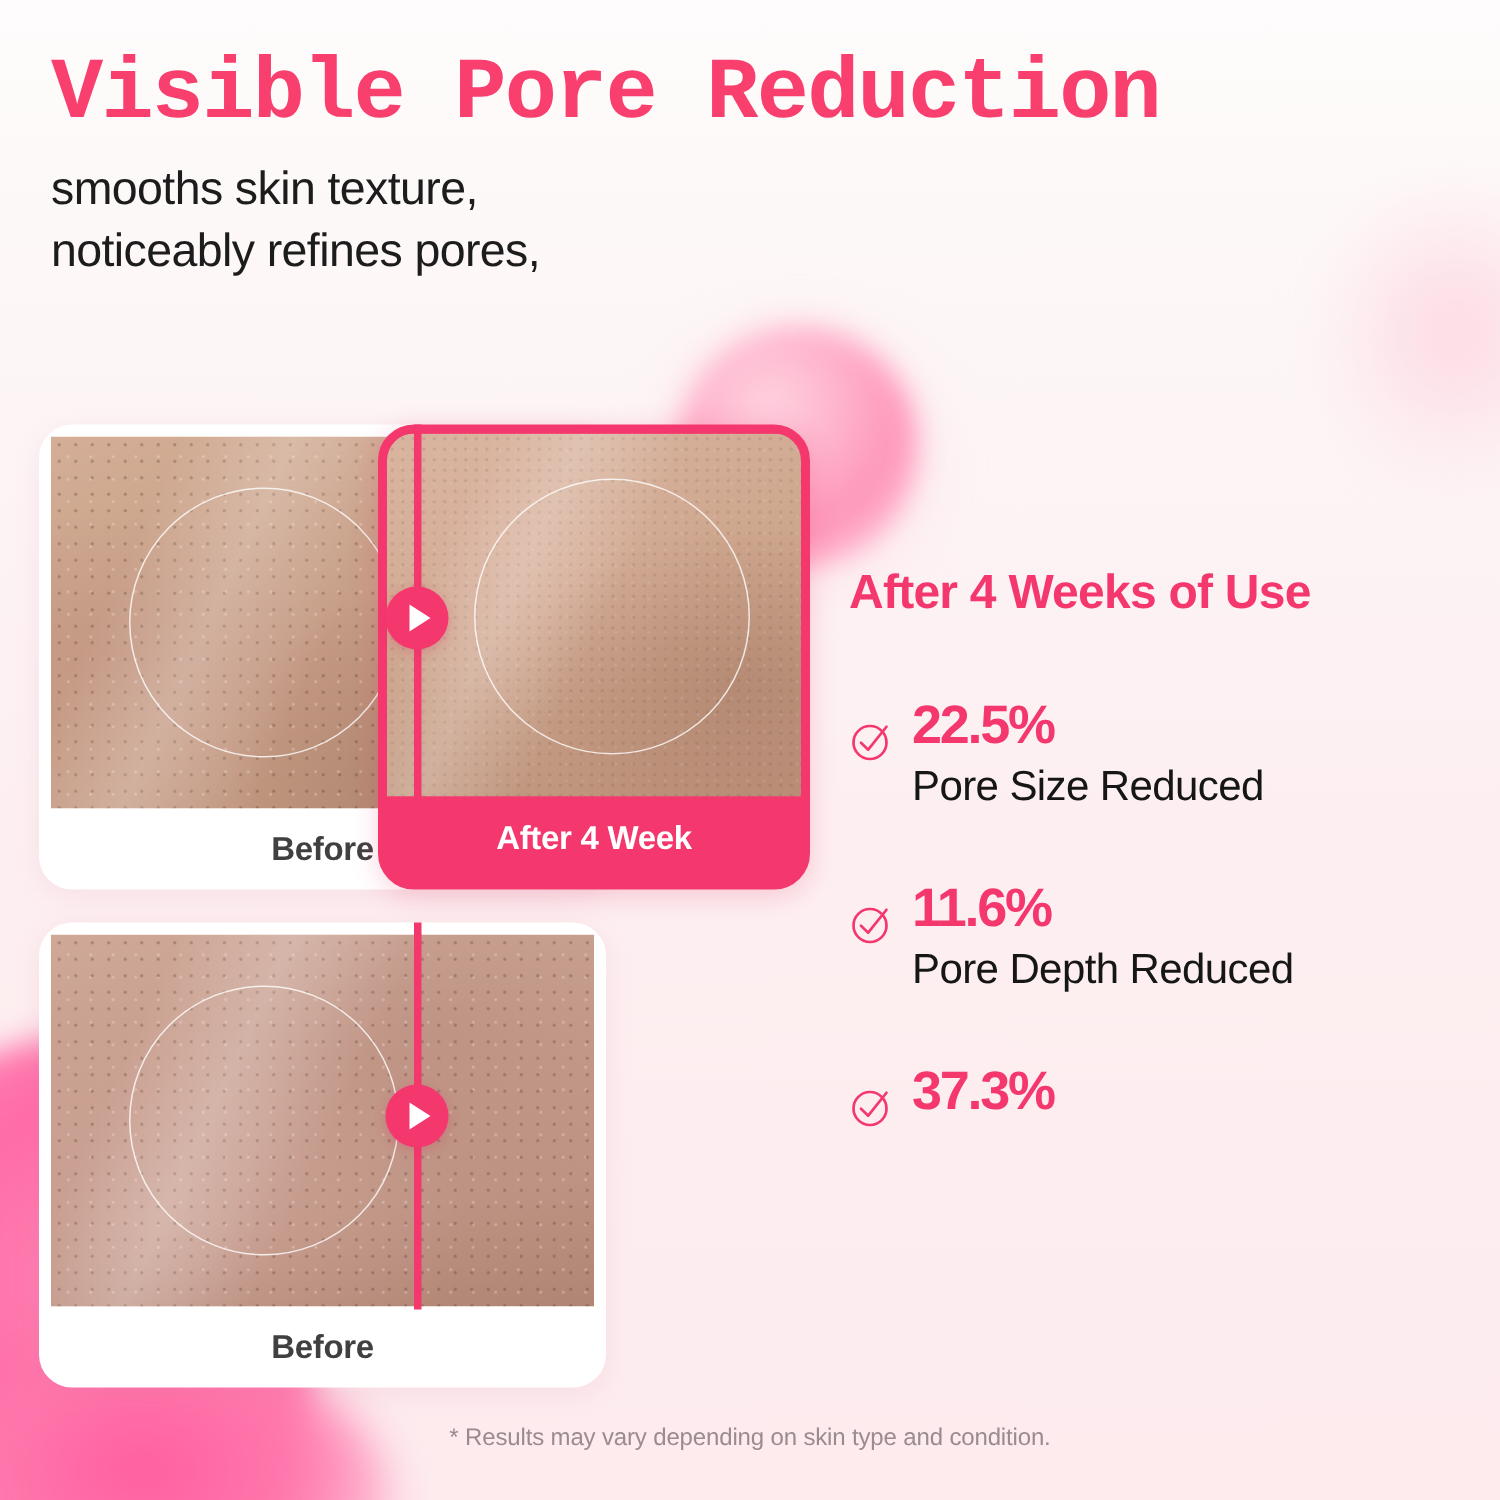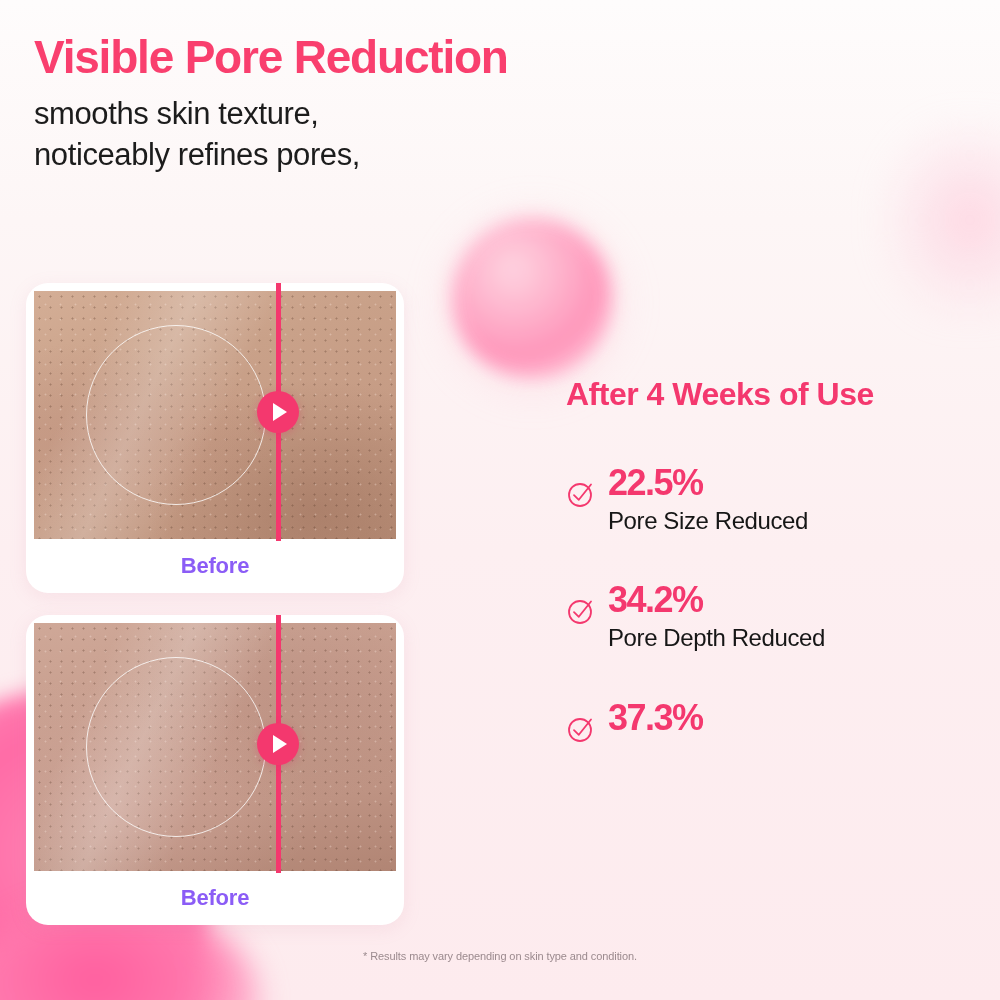--- a/index.html
+++ b/index.html
@@ -37,22 +37,22 @@
   }
   .blob-br{
     position:absolute;right:-60px;top:120px;width:180px;height:200px;
     background:radial-gradient(ellipse at 50% 50%,rgba(255,180,205,0.45) 0%,rgba(255,205,222,0.18) 55%,rgba(255,255,255,0) 78%);
     filter:blur(16px);
   }
 
   
   .header{position:absolute;left:34px;top:34px;width:760px;}
   .title{
-    font-size:46px;font-weight:700;letter-spacing:-1.2px;line-height:1.04;
-    color:#F93F6E;margin:0;white-space:nowrap;
+    font-size:58px;font-weight:700;letter-spacing:-1.2px;line-height:1.04;
+    color:#F93F6E;margin:0;white-space:nowrap;font-family:Liberation Mono, monospace;
   }
   .subtitle{
     margin:12px 0 0 0;font-size:31px;line-height:1.32;color:#1C1C1C;font-weight:400;
     letter-spacing:-0.4px;
   }
   .subtitle span{display:block;}
 
   
   .compare{position:absolute;}
   .compare.row1{left:26px;top:283px;width:490px;height:310px;}
@@ -64,21 +64,21 @@
     box-shadow:0 4px 18px rgba(210,130,160,0.13);
     overflow:hidden;
   }
   .card-white .photo{
     position:absolute;left:8px;top:8px;width:362px;height:248px;overflow:hidden;
   }
   .card-white .cap{
     position:absolute;left:0;bottom:0;width:378px;height:54px;
     display:flex;align-items:center;justify-content:center;
   }
-  .cap-text-dark{font-size:22px;font-weight:700;color:#8b5cf6;letter-spacing:-0.2px;}
+  .cap-text-dark{font-size:22px;font-weight:700;color:#404040;letter-spacing:-0.2px;}
 
   .card-pink{
     position:absolute;left:226px;top:0;width:288px;height:310px;
     background:#F4386E;border:6px solid #F4386E;border-radius:24px;
     box-sizing:border-box;overflow:hidden;
     box-shadow:0 4px 18px rgba(230,60,110,0.22);
   }
   .card-pink .photo{
     position:absolute;left:0px;top:0px;width:276px;height:242px;overflow:hidden;
   }
@@ -155,27 +155,27 @@
     font-size:32px;font-weight:700;color:#F4386E;letter-spacing:-0.5px;margin:0 0 52px 0;
     white-space:nowrap;
   }
   .stat{position:relative;margin-bottom:46px;padding-left:42px;}
   .stat:last-child{margin-bottom:0;margin-top:47px;}
   .check{position:absolute;left:0;top:14px;width:30px;height:30px;}
   .stat-value{
     font-size:36px;font-weight:700;color:#F4386E;line-height:1;letter-spacing:-1.5px;margin:0;
   }
   .stat-label{
-    font-size:24px;font-weight:400;color:#161616;line-height:1.2;letter-spacing:-0.4px;margin:6px 0 0 0;
+    font-size:28px;font-weight:400;color:#161616;line-height:1.2;letter-spacing:-0.4px;margin:6px 0 0 0;
   }
 
   
   .footnote{
     position:absolute;left:0;top:950px;width:1000px;text-align:center;
-    font-size:11px;color:#9B8A8E;letter-spacing:-0.1px;
+    font-size:16px;color:#9B8A8E;letter-spacing:-0.1px;
   }
 </style>
 </head>
 <body>
 
 <div class="stage">
 
   <div class="blob-br"></div>
   <div class="orb-glow"></div>
   <div class="orb"></div>
@@ -196,20 +196,31 @@
         <div class="skin a"></div>
         <div class="pores coarse"></div>
         <div class="sheen"></div>
         <div class="ring r1"></div>
       </div>
       <div class="cap">
         <span class="cap-text-dark">Before</span>
       </div>
     </div>
 
+    <div class="card-pink">
+      <div class="photo">
+        <div class="skin b"></div>
+        <div class="pores fine"></div>
+        <div class="sheen"></div>
+        <div class="ring r2"></div>
+      </div>
+      <div class="cap">
+        <span class="cap-text-light">After 4 Week</span>
+      </div>
+    </div>
 
     <div class="divider"></div>
     <div class="play">
         <span class="tri"></span>
       </div>
   </div>
 
   <div class="compare row2">
     <div class="card-white">
       <div class="photo">
@@ -244,21 +255,21 @@
       <p class="stat-label">Pore Size Reduced</p>
     </div>
 
     <div class="stat">
       <span class="check">
         <svg width="30" height="30" viewBox="0 0 30 30">
           <circle cx="14" cy="16" r="11" fill="none" stroke="#F4386E" stroke-width="1.8"></circle>
           <path d="M8 16.2 L12.8 20.8 L25 5.5" fill="none" stroke="#F4386E" stroke-width="1.8" stroke-linecap="round" stroke-linejoin="round"></path>
         </svg>
       </span>
-      <p class="stat-value">34.2%</p>
+      <p class="stat-value">11.6%</p>
       <p class="stat-label">Pore Depth Reduced</p>
     </div>
 
     <div class="stat">
       <span class="check">
         <svg width="30" height="30" viewBox="0 0 30 30">
           <circle cx="14" cy="16" r="11" fill="none" stroke="#F4386E" stroke-width="1.8"></circle>
           <path d="M8 16.2 L12.8 20.8 L25 5.5" fill="none" stroke="#F4386E" stroke-width="1.8" stroke-linecap="round" stroke-linejoin="round"></path>
         </svg>
       </span>

